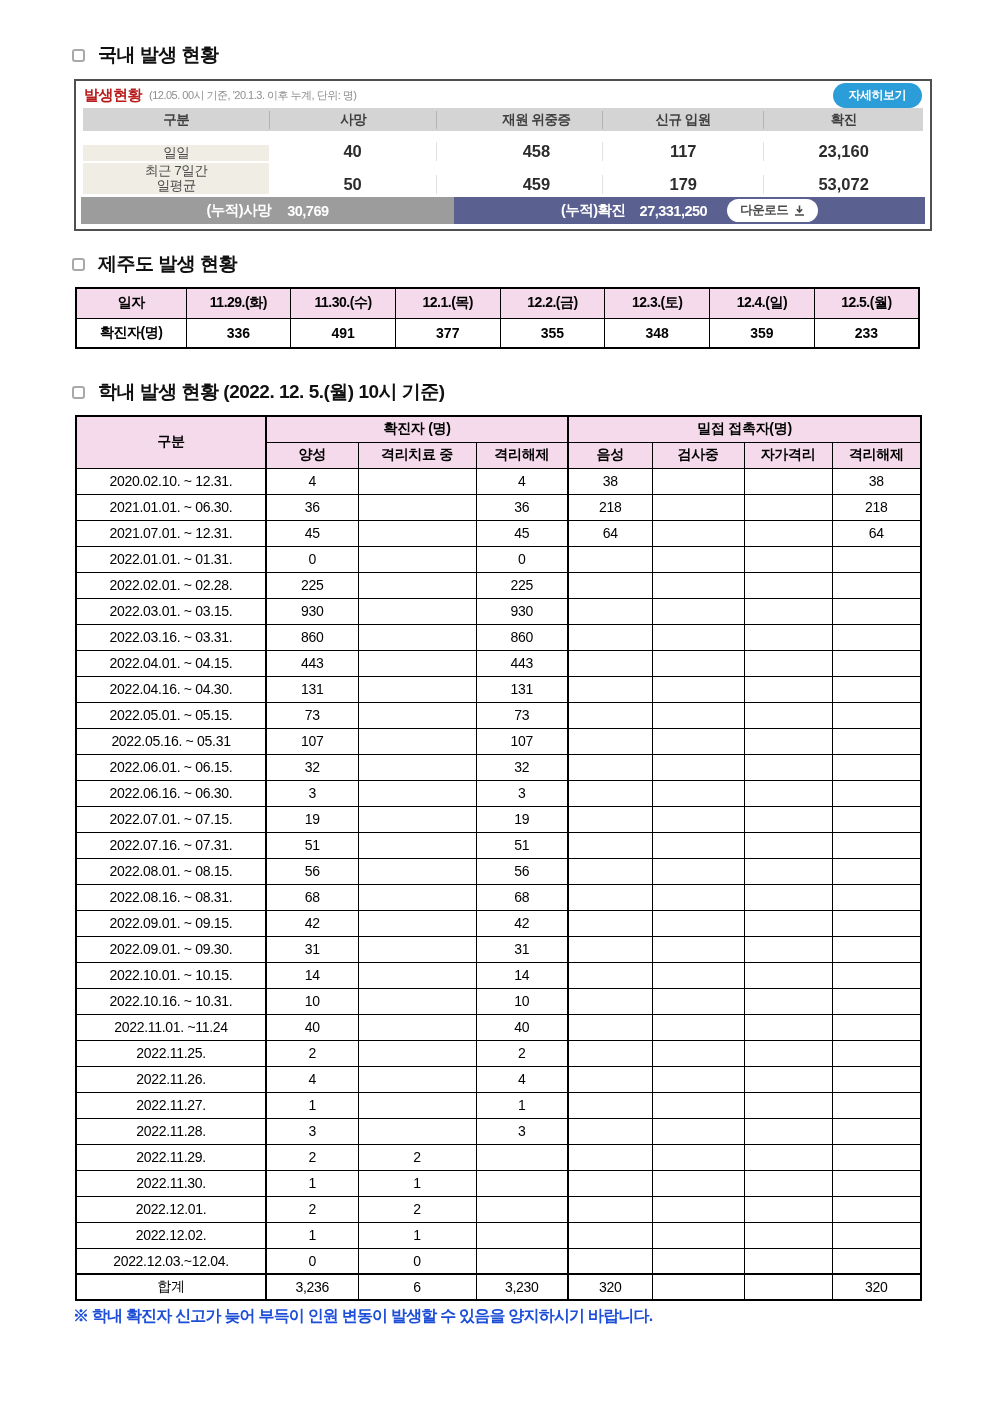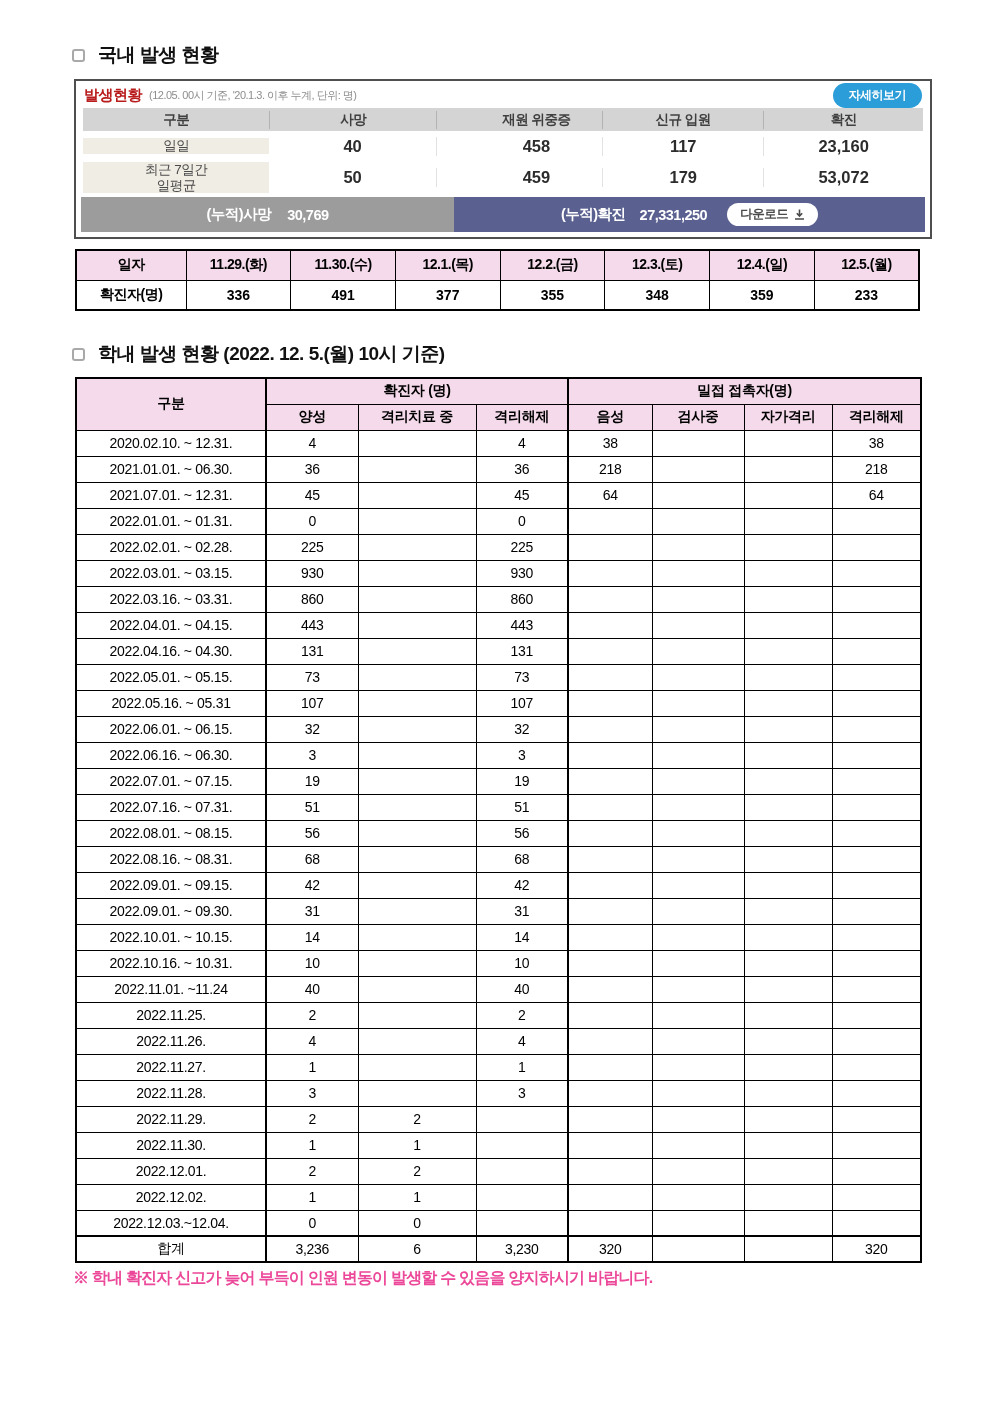--- a/index.html
+++ b/index.html
@@ -17,28 +17,28 @@
   
   .panel { width:858px; border:2px solid #4f4f4f; margin:11px 0 0 2px; background:#fff; }
   .panel-title { height:27px; display:flex; align-items:center; padding:2px 8px 0 8px; }
   .panel-title .t { font-weight:bold; font-size:15px; color:#b91c1c; margin-right:7px; letter-spacing:-0.5px;}
   .panel-title .s { font-size:11px; color:#8e8e8e; flex:1; letter-spacing:-0.5px;}
   .btn-detail { background:#2b9dd8; color:#fff; font-size:12px; font-weight:bold; border:none; border-radius:13px; padding:4px 16px; letter-spacing:-0.5px; cursor:pointer;}
   .panel-head { display:flex; background:#d4d4d4; height:23px; align-items:center; margin:0 7px; }
   .panel-head .hc { text-align:center; font-size:13.5px; font-weight:bold; color:#3f3f3f; letter-spacing:-0.5px;}
   .panel-head .hc + .hc { border-left:1px solid #b3b3b3; }
   .panel-body { margin:0 7px; }
-  .panel-row { display:flex; align-items:center; }
+  .panel-row { display:flex; align-items:flex-end; }
   .panel-row .lc { background:#f0ede4; display:flex; align-items:center; justify-content:center; text-align:center; font-size:13.5px; color:#4a4a4a; white-space:pre-line; letter-spacing:-0.5px; line-height:1.15;}
   .panel-row .vc { display:flex; align-items:center; justify-content:center; font-size:16.5px; font-weight:bold; color:#2c2c2c; }
   .panel-row .vc + .vc { border-left:1px solid #e2e2e2; }
   .panel-row.r1 { height:30px; }
   .panel-row.r2 { height:33px; }
   .c0 { width:22.2%; } .c1 { width:19.8%; } .c2 { width:19.8%;padding-left:34px; } .c3 { width:19.2%; } .c4 { width:19%; }
-  .panel-bottom { display:flex; margin:3px 5px 5px 5px; height:35px; }
+  .panel-bottom { display:flex; margin:3px 5px 5px 5px; height:27px; }
   .pb-left { width:44.2%; background:#9c9c9c; display:flex; align-items:center; justify-content:center; gap:16px; color:#fff; font-weight:bold; font-size:14.5px; letter-spacing:-0.5px;}
   .pb-right { flex:1; background:#5a6190; display:flex; align-items:center; justify-content:center; color:#fff; font-weight:bold; font-size:14.5px; letter-spacing:-0.5px;}
   .pb-right .lbl { margin-right:14px; }
   .btn-download { background:#fff; color:#4a4a4a; border:none; border-radius:13px; font-size:12.5px; font-weight:bold; padding:3px 13px; display:flex; align-items:center; gap:6px; margin-left:20px; letter-spacing:-0.5px; cursor:pointer;}
 
   
   .sec { margin-top:24px; }
   table { border-collapse:collapse; table-layout:fixed; }
   .jeju-table { width:845px; margin:10px 0 0 3px; border:2px solid #000; }
   .jeju-table th, .jeju-table td { border:1px solid #000; text-align:center; padding:0; }
@@ -47,21 +47,21 @@
   .jeju-table tbody td { height:30px; font-size:14px; font-weight:bold; }
 
   .school-table { width:845px; margin:10px 0 0 3px; border:2px solid #000; }
   .school-table th, .school-table td { border:1px solid #000; text-align:center; padding:0; font-size:14px; letter-spacing:-0.3px;}
   .school-table thead th { background:#f4daea; font-weight:bold; height:26px; }
   .school-table td { height:26px; }
   .gb { border-left:2px solid #000 !important; }
   .total-row td { font-weight:normal; border-top:2px solid #000 !important; }
   .row-label { font-size:13.5px; }
 
-  .footnote { margin:5px 0 0 1px; font-size:16px; font-weight:bold; letter-spacing:-0.8px; color:#ec4899; }
+  .footnote { margin:5px 0 0 1px; font-size:16px; font-weight:bold; letter-spacing:-0.8px; color:#1d4ed8; }
 
   .dl-icon { display:inline-block; }
 </style>
 </head>
 <body>
 
 <div class="content">
 
   <div class="heading">
     <span class="checkbox"></span>
@@ -109,20 +109,24 @@
         <button class="btn-download">
           <span>다운로드</span>
           <svg class="dl-icon" width="11" height="11" viewBox="0 0 11 11">
             <path d="M5.5 0.5 v6 M2.8 4.2 L5.5 7 L8.2 4.2 M1 10 h9" stroke="#4a4a4a" stroke-width="1.6" fill="none"></path>
           </svg>
         </button>
       </div>
     </div>
   </div>
 
+  <div class="sec heading" style="margin-top:20px;">
+    <span class="checkbox"></span>
+    <span>제주도 발생 현황</span>
+  </div>
 
   <table class="jeju-table">
     <colgroup>
         <col style="width:110px">
         <col>
         <col>
         <col>
         <col>
         <col>
         <col>

